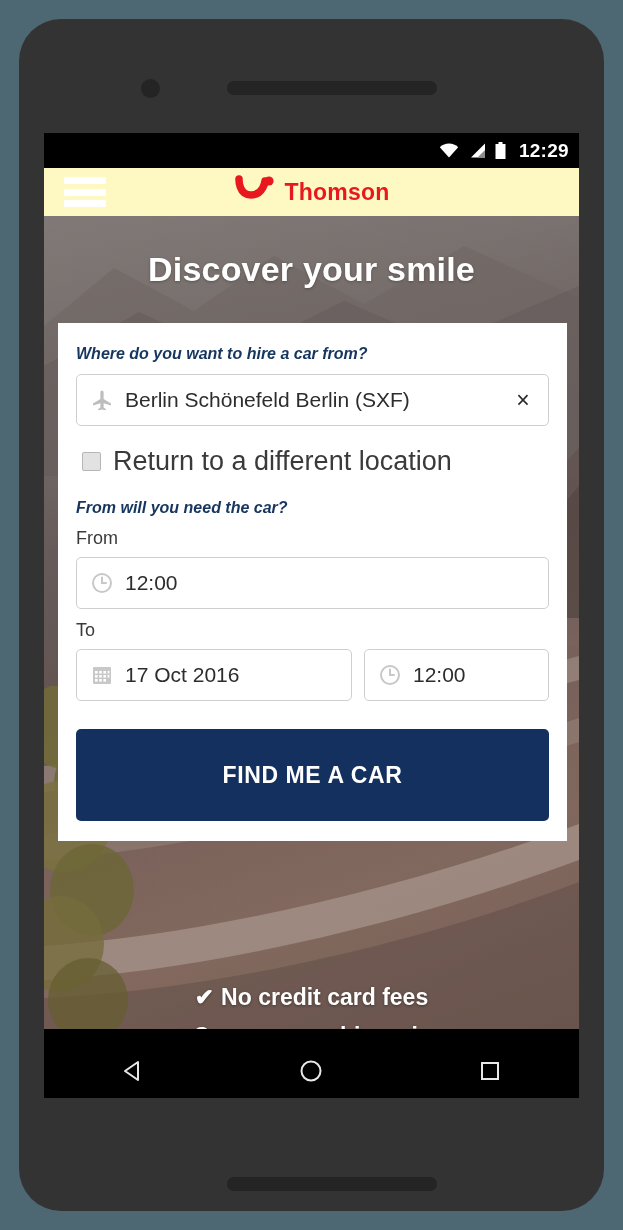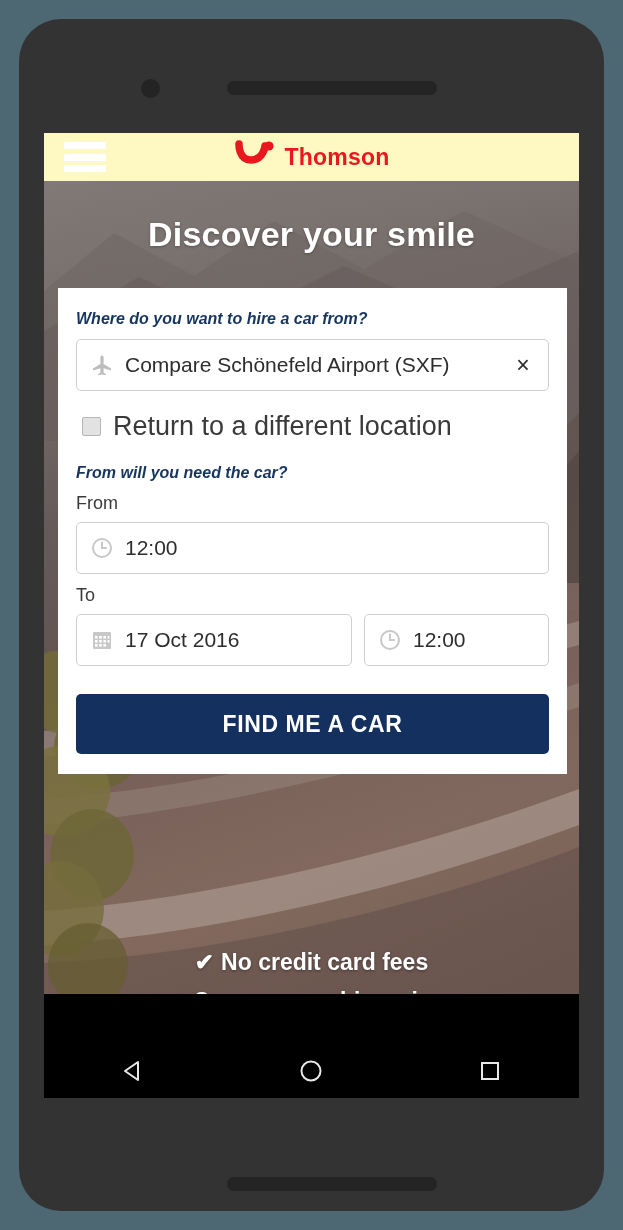--- a/index.html
+++ b/index.html
@@ -258,21 +258,21 @@
     gap: 12px;
     margin-bottom: 4px;
   }
   .date-row .date-field { flex: 0 0 276px; }
   .date-row .time-field { flex: 1; }
 
   .spacer-to { margin-top: 11px; }
 
   #find-btn {
     margin-top: 24px;
-    height: 60px;
+    height: 92px;
     background: #13305e;
     border: none;
     border-radius: 5px;
     width: 100%;
     color: #ffffff;
     font-size: 23px;
     font-weight: bold;
     letter-spacing: 0.6px;
     cursor: pointer;
     font-family: "Liberation Sans", sans-serif;
@@ -311,20 +311,42 @@
 <body>
 
 <div id="phone-frame">
   <div id="phone-camera"></div>
   <div id="phone-speaker"></div>
   <div id="phone-bottom-bar"></div>
 </div>
 
 <div id="screen">
 
+  <div id="status-bar">
+    <div class="sb-icons">
+      <span class="wifi-ic">
+        <svg width="20" height="15" viewBox="0 0 20 15">
+          <path d="M10 14.5 L0.8 4.2 C3.3 1.8 6.5 0.6 10 0.6 C13.5 0.6 16.7 1.8 19.2 4.2 Z" fill="#ffffff"></path>
+        </svg>
+      </span>
+      <span class="sig-ic">
+        <svg width="18" height="15" viewBox="0 0 18 15">
+          <path d="M17 14.5 L17 0.5 L3 14.5 Z" fill="#ffffff"></path>
+          <path d="M17 14.5 L17 7 L9.5 14.5 Z" fill="#8c8c8c"></path>
+        </svg>
+      </span>
+      <span class="bat-ic">
+        <svg width="11" height="17" viewBox="0 0 11 17">
+          <rect x="3.5" y="0" width="4" height="2" fill="#ffffff"></rect>
+          <rect x="0.5" y="2" width="10" height="15" fill="#ffffff"></rect>
+        </svg>
+      </span>
+      <span class="sb-time">12:29</span>
+    </div>
+  </div>
 
   <div id="app-bar">
     <div id="hamburger">
       <span></span>
       <span></span>
       <span></span>
     </div>
     <div id="brand">
       <span id="brand-logo">
         <svg width="44" height="34" viewBox="0 0 44 34">
@@ -376,21 +398,21 @@
     <div id="search-card">
 
       <div class="field-label">Where do you want to hire a car from?</div>
 
       <div class="input-box">
         <span class="lead-icon">
           <svg width="24" height="24" viewBox="0 0 24 24" fill="#bdbdbd">
             <path d="M21 15.5 L13.6 11.1 L13.6 4.4 C13.6 3.3 12.9 2.4 12 2.4 C11.1 2.4 10.4 3.3 10.4 4.4 L10.4 11.1 L3 15.5 L3 17.6 L10.4 15.3 L10.4 19.6 L8.2 21.1 L8.2 22.3 L12 21.4 L15.8 22.3 L15.8 21.1 L13.6 19.6 L13.6 15.3 L21 17.6 Z"></path>
           </svg>
         </span>
-        <span class="value">Compare Schönefeld Airport (SXF)</span>
+        <span class="value">Berlin Schönefeld Berlin (SXF)</span>
         <span class="clear-btn">×</span>
       </div>
 
       <div id="return-row">
         <span id="return-checkbox"></span>
         <span id="return-label">Return to a different location</span>
       </div>
 
       <div class="field-label">From will you need the car?</div>
 

